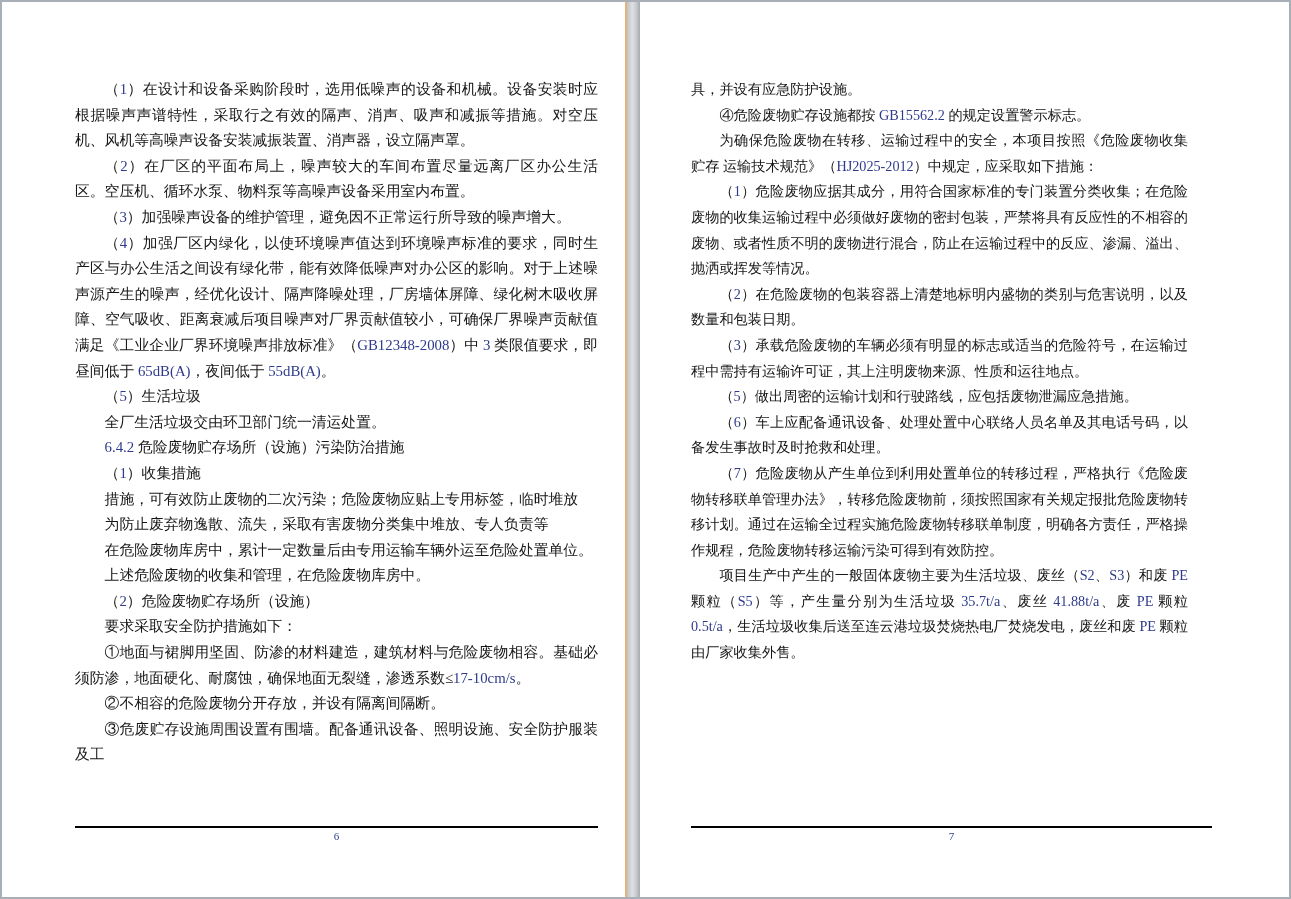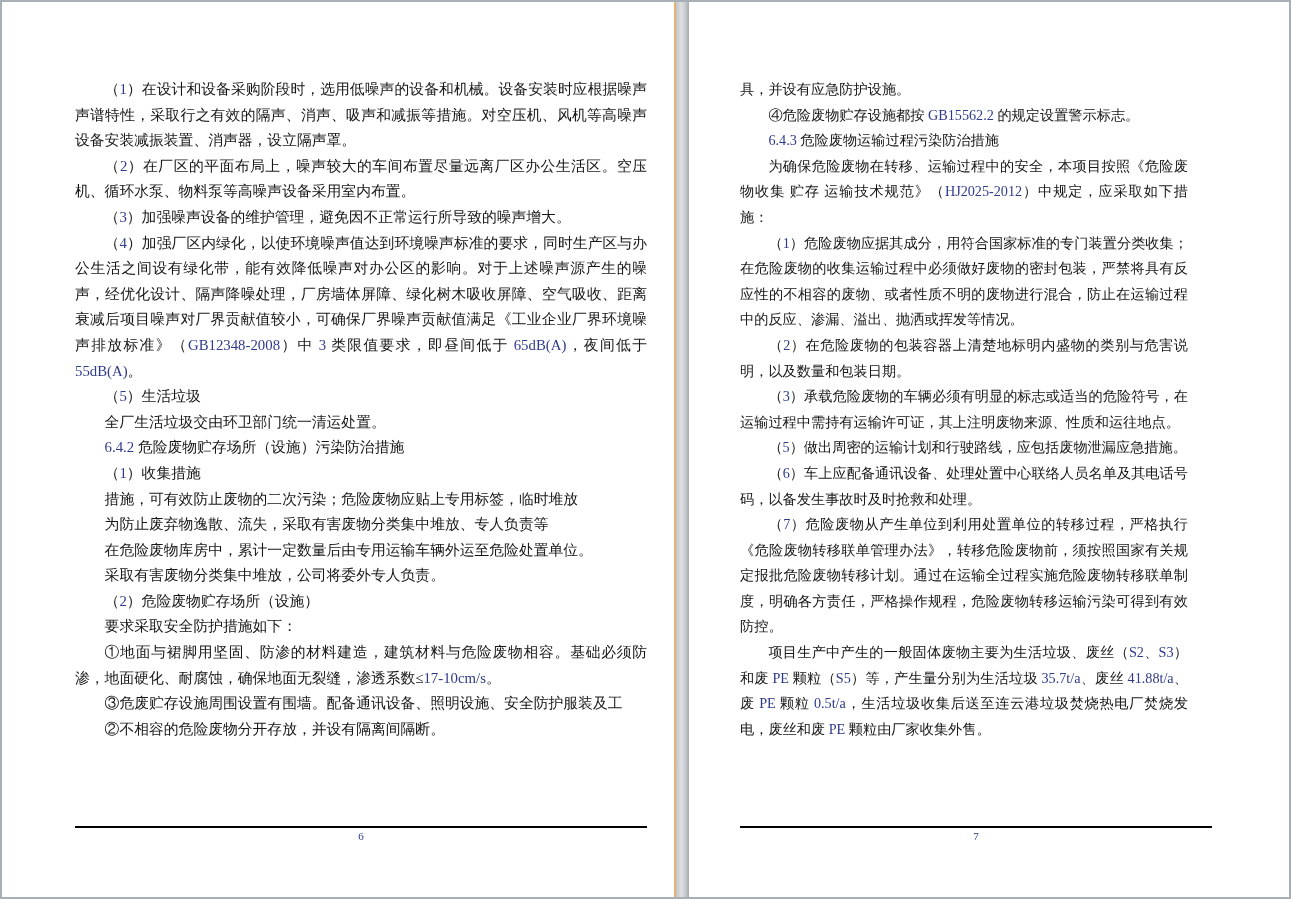--- a/index.html
+++ b/index.html
@@ -12,21 +12,21 @@
   html,body{background:#fff;}
   .viewport{
     width:1291px;height:899px;
     border:2px solid var(--frame-border);
     display:flex;flex-direction:row;
     background:#fff;overflow:hidden;
     font-family:"Liberation Serif","DejaVu Serif",serif;
     color:var(--text-color);
   }
   .page{position:relative;background:#fff;height:100%;}
-  .page-left{width:672px;padding:75px 27px 0 73px;font-size:14.8px;}
+  .page-left{width:623px;padding:75px 27px 0 73px;font-size:14.8px;}
   .page-right{flex:1;padding:75px 101px 0 51px;font-size:14.2px;}
   .page-gap{
     width:15px;height:100%;
     border-left:2px solid var(--seam-accent);
     background:linear-gradient(90deg,#bfc2c7 0%,#dfe0e2 40%,#c9ccd0 70%,#a6aab0 100%);
   }
   .para{
     line-height:25.6px;
     text-align:justify;
     text-justify:inter-ideograph;
@@ -56,40 +56,39 @@
         <p class="para indent">（<span class="lat">2</span>）在厂区的平面布局上，噪声较大的车间布置尽量远离厂区办公生活区。空压机、循环水泵、物料泵等高噪声设备采用室内布置。</p>
         <p class="para indent">（<span class="lat">3</span>）加强噪声设备的维护管理，避免因不正常运行所导致的噪声增大。</p>
         <p class="para indent">（<span class="lat">4</span>）加强厂区内绿化，以使环境噪声值达到环境噪声标准的要求，同时生产区与办公生活之间设有绿化带，能有效降低噪声对办公区的影响。对于上述噪声源产生的噪声，经优化设计、隔声降噪处理，厂房墙体屏障、绿化树木吸收屏障、空气吸收、距离衰减后项目噪声对厂界贡献值较小，可确保厂界噪声贡献值满足《工业企业厂界环境噪声排放标准》（<span class="lat">GB12348-2008</span>）中 <span class="lat">3</span> 类限值要求，即昼间低于 <span class="lat">65dB(A)</span>，夜间低于 <span class="lat">55dB(A)</span>。</p>
         <p class="para indent">（<span class="lat">5</span>）生活垃圾</p>
         <p class="para indent">全厂生活垃圾交由环卫部门统一清运处置。</p>
         <p class="para indent"><span class="lat">6.4.2</span> 危险废物贮存场所（设施）污染防治措施</p>
         <p class="para indent">（<span class="lat">1</span>）收集措施</p>
         <p class="para indent">措施，可有效防止废物的二次污染；危险废物应贴上专用标签，临时堆放</p>
         <p class="para indent">为防止废弃物逸散、流失，采取有害废物分类集中堆放、专人负责等</p>
         <p class="para indent">在危险废物库房中，累计一定数量后由专用运输车辆外运至危险处置单位。</p>
-        <p class="para indent">采取有害废物分类集中堆放，公司将委外专人负责。</p>
+        <p class="para indent">上述危险废物的收集和管理，在危险废物库房中。</p>
         <p class="para indent">（<span class="lat">2</span>）危险废物贮存场所（设施）</p>
         <p class="para indent">要求采取安全防护措施如下：</p>
         <p class="para indent">①地面与裙脚用坚固、防渗的材料建造，建筑材料与危险废物相容。基础必须防渗，地面硬化、耐腐蚀，确保地面无裂缝，渗透系数≤<span class="lat">17-10cm/s</span>。</p>
+        <p class="para indent">②不相容的危险废物分开存放，并设有隔离间隔断。</p>
         <p class="para indent">③危废贮存设施周围设置有围墙。配备通讯设备、照明设施、安全防护服装及工</p>
-        <p class="para indent">②不相容的危险废物分开存放，并设有隔离间隔断。</p>
       </div>
     <div class="page-footer">
       <div class="footer-rule"></div>
       <div class="page-number">6</div>
     </div>
   </section>
 
   <div class="page-gap"></div>
 
   <section class="page page-right">
     <div class="page-body">
         <p class="para">具，并设有应急防护设施。</p>
         <p class="para indent">④危险废物贮存设施都按 <span class="lat">GB15562.2</span> 的规定设置警示标志。</p>
-        <p class="para indent"><span class="lat">6.4.3</span> 危险废物运输过程污染防治措施</p>
         <p class="para indent">为确保危险废物在转移、运输过程中的安全，本项目按照《危险废物收集 贮存 运输技术规范》（<span class="lat">HJ2025-2012</span>）中规定，应采取如下措施：</p>
         <p class="para indent">（<span class="lat">1</span>）危险废物应据其成分，用符合国家标准的专门装置分类收集；在危险废物的收集运输过程中必须做好废物的密封包装，严禁将具有反应性的不相容的废物、或者性质不明的废物进行混合，防止在运输过程中的反应、渗漏、溢出、抛洒或挥发等情况。</p>
         <p class="para indent">（<span class="lat">2</span>）在危险废物的包装容器上清楚地标明内盛物的类别与危害说明，以及数量和包装日期。</p>
         <p class="para indent">（<span class="lat">3</span>）承载危险废物的车辆必须有明显的标志或适当的危险符号，在运输过程中需持有运输许可证，其上注明废物来源、性质和运往地点。</p>
         <p class="para indent">（<span class="lat">5</span>）做出周密的运输计划和行驶路线，应包括废物泄漏应急措施。</p>
         <p class="para indent">（<span class="lat">6</span>）车上应配备通讯设备、处理处置中心联络人员名单及其电话号码，以备发生事故时及时抢救和处理。</p>
         <p class="para indent">（<span class="lat">7</span>）危险废物从产生单位到利用处置单位的转移过程，严格执行《危险废物转移联单管理办法》，转移危险废物前，须按照国家有关规定报批危险废物转移计划。通过在运输全过程实施危险废物转移联单制度，明确各方责任，严格操作规程，危险废物转移运输污染可得到有效防控。</p>
         <p class="para indent">项目生产中产生的一般固体废物主要为生活垃圾、废丝（<span class="lat">S2</span>、<span class="lat">S3</span>）和废 <span class="lat">PE</span> 颗粒（<span class="lat">S5</span>）等，产生量分别为生活垃圾 <span class="lat">35.7t/a</span>、废丝 <span class="lat">41.88t/a</span>、废 <span class="lat">PE</span> 颗粒 <span class="lat">0.5t/a</span>，生活垃圾收集后送至连云港垃圾焚烧热电厂焚烧发电，废丝和废 <span class="lat">PE</span> 颗粒由厂家收集外售。</p>
       </div>
     <div class="page-footer">

